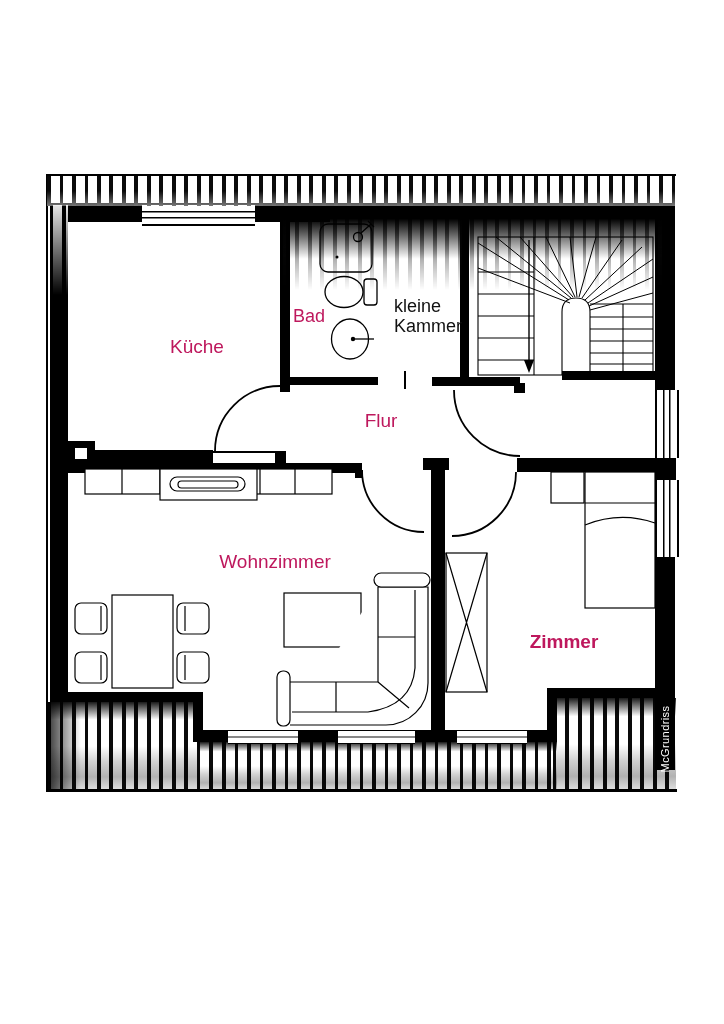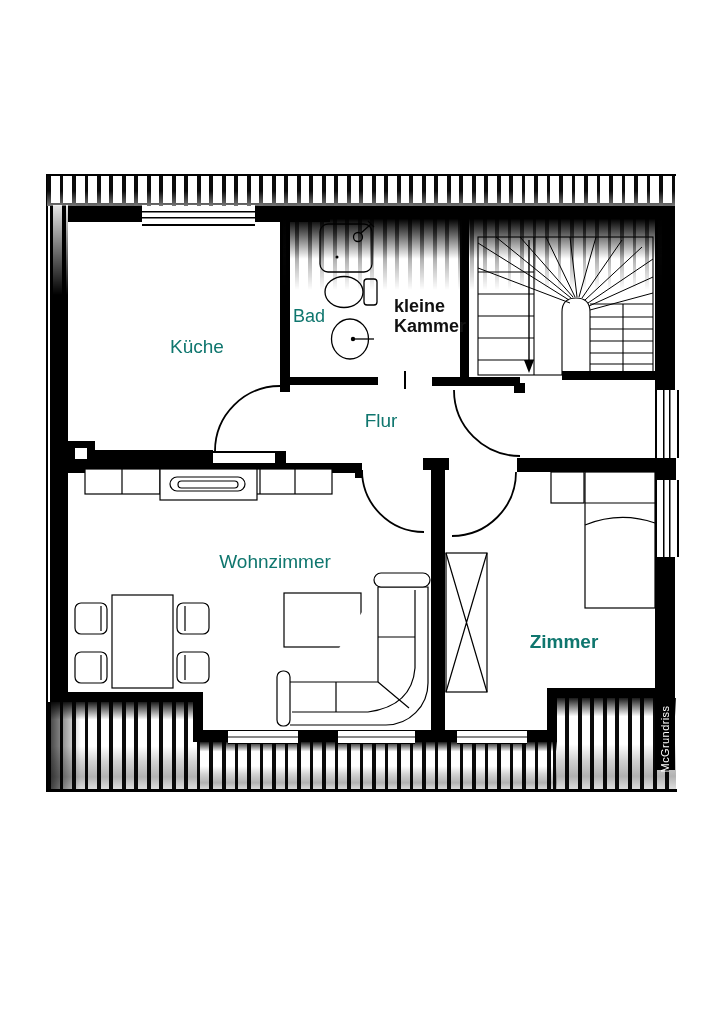--- a/index.html
+++ b/index.html
@@ -23,23 +23,23 @@
     mask-image:linear-gradient(180deg,rgba(0,0,0,0.9) 0%,rgba(0,0,0,0.4) 55%,rgba(0,0,0,0) 100%);}
   .winh{position:absolute;background:#fff;border-top:2px solid #000;border-bottom:2px solid #000;z-index:35;
     background-image:linear-gradient(#000,#000),linear-gradient(#000,#000);
     background-size:100% 1.5px;background-position:0 34%,0 66%;background-repeat:no-repeat;}
   .winhs{position:absolute;background:#fff;border-top:1.5px solid #000;border-bottom:1.5px solid #000;z-index:35;
     background-image:linear-gradient(#888,#888);background-size:100% 2px;background-position:0 50%;background-repeat:no-repeat;}
   .winv{position:absolute;background:#fff;border-left:2px solid #000;border-right:2px solid #000;z-index:35;
     background-image:linear-gradient(90deg,#000,#000),linear-gradient(90deg,#000,#000);
     background-size:1.5px 100%;background-position:34% 0,66% 0;background-repeat:no-repeat;}
   #furniture-svg{position:absolute;left:0;top:0;z-index:40;}
-  .lbl{position:absolute;z-index:60;font-size:19px;color:#0f766e;transform:translate(-50%,-50%);white-space:nowrap;}
+  .lbl{position:absolute;z-index:60;font-size:19px;color:#be185d;transform:translate(-50%,-50%);white-space:nowrap;}
   .lbl18{font-size:18px;}
-  #lbl-kammer{position:absolute;z-index:60;font-size:18px;line-height:20px;color:#111;white-space:nowrap;font-weight:bold;}
+  #lbl-kammer{position:absolute;z-index:60;font-size:18px;line-height:20px;color:#111;white-space:nowrap;}
   #watermark{position:absolute;z-index:61;color:#fff;font-size:11px;letter-spacing:0.4px;
     transform:translate(-50%,-50%) rotate(-90deg);white-space:nowrap;}
 </style>
 </head>
 <body>
 
 <div id="plan">
 
   <div class="border" style="left:46px;top:174px;width:630px;height:2px;"></div>
   <div class="border" style="left:46px;top:174px;width:2px;height:617px;"></div>

